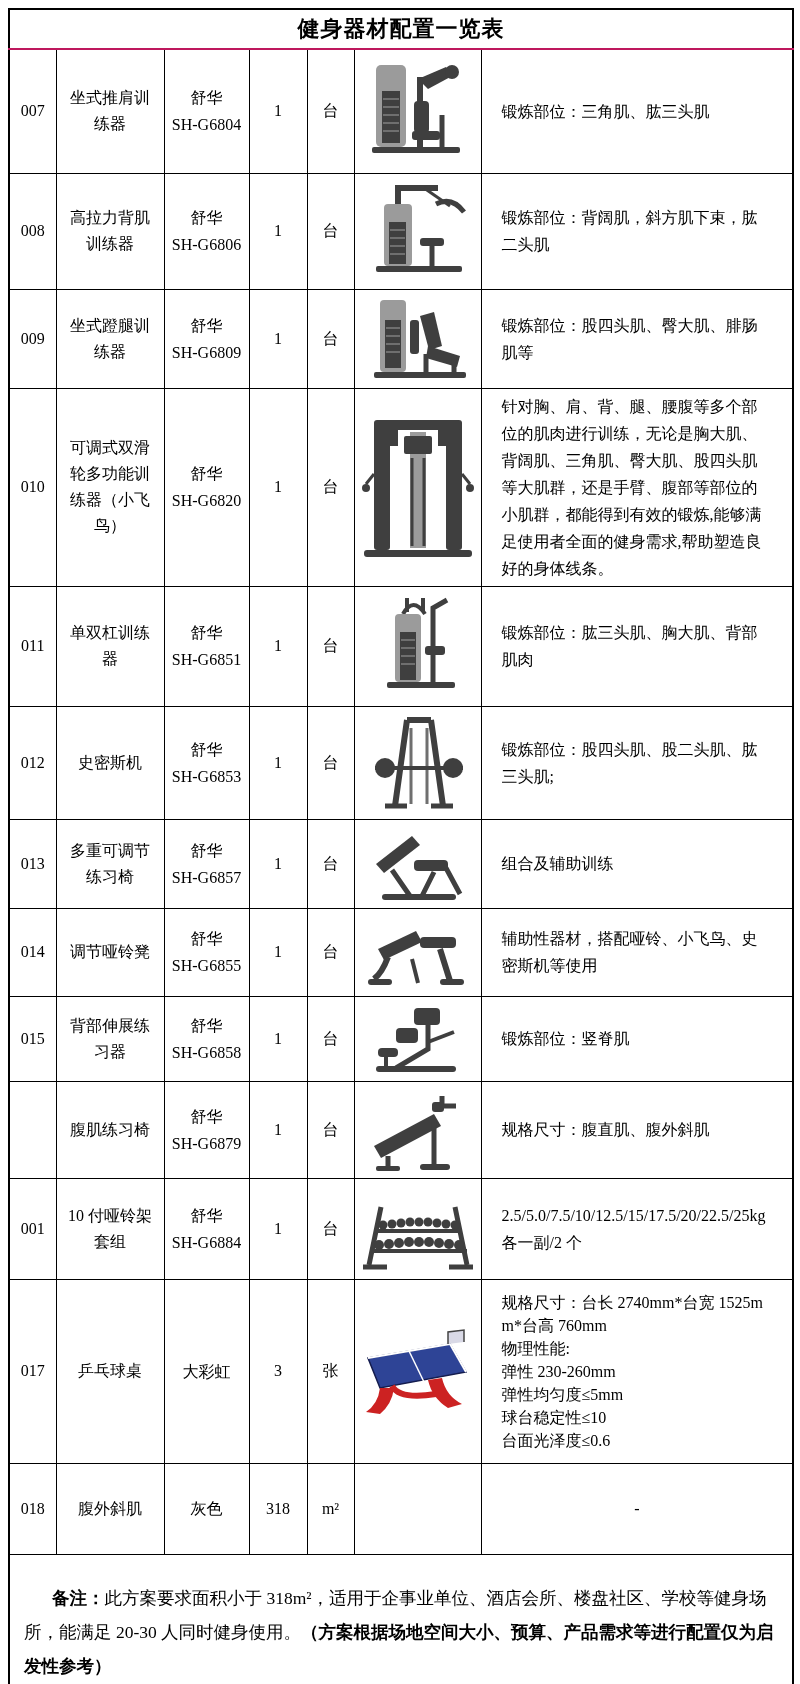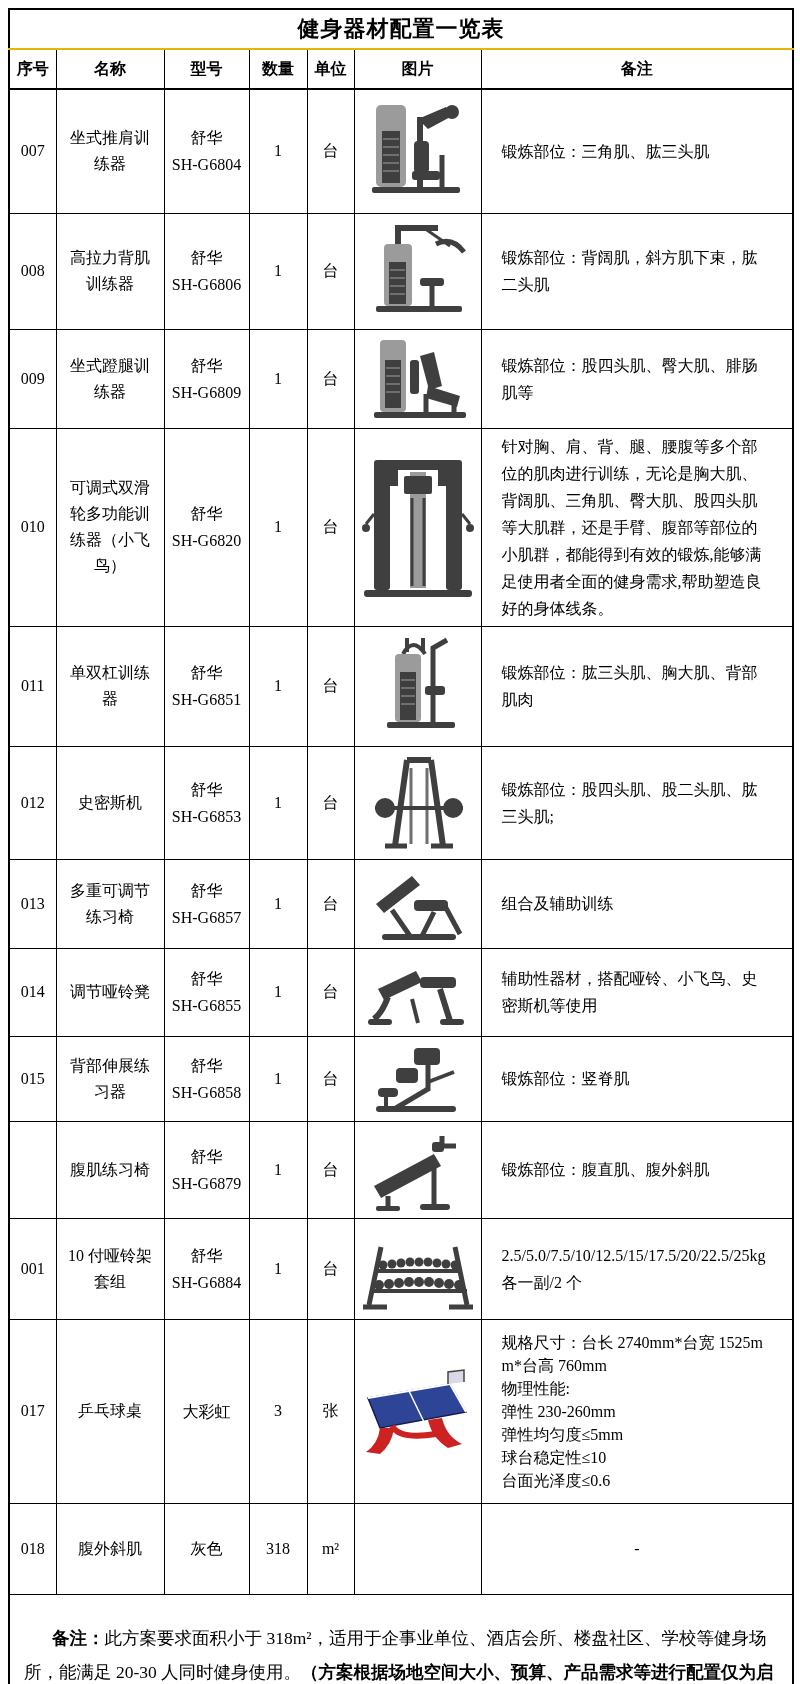--- a/index.html
+++ b/index.html
@@ -1,20 +1,20 @@
 <!DOCTYPE html>
 <html><head>
 <meta charset="utf-8">
 <style>
   html,body{margin:0;padding:0;background:#fff;}
   body{width:800px;height:1684px;font-family:"Liberation Serif","DejaVu Serif",serif;color:#000;}
   .sheet{padding:8px 8px 0 8px;}
   table{border-collapse:collapse;table-layout:fixed;width:784px;border:2px solid #000;}
   td{border:1px solid #000;vertical-align:middle;text-align:center;font-size:16px;line-height:26px;overflow:hidden;padding:0;}
-  td.title{height:38px;font-size:22px;font-weight:bold;letter-spacing:1px;border-bottom:2px solid #eab308;}
+  td.title{height:38px;font-size:22px;font-weight:bold;letter-spacing:1px;border-bottom:2px solid #be185d;}
   tr.head td{height:38px;font-weight:bold;border-bottom:2px solid #000;}
   td.name{padding:8px 10px;}
   td.remark{text-align:left;padding:4px 20px;line-height:27px;word-break:break-all;white-space:pre-line;}
   td.remark.tight{line-height:23px;margin-top:19px;}
   td.remark.center{text-align:center;white-space:normal;}
   td.photo{padding:2px;}
   .model div{line-height:27px;}
   td.footer{height:104px;border-top:1px solid #000;text-align:left;vertical-align:top;padding:26px 14px 0 14px;font-size:17.5px;line-height:34px;text-indent:28px;word-break:break-all;}
   .b{font-weight:bold;}
   
@@ -35,29 +35,20 @@
         <col style="width:47px">
         <col style="width:127px">
         <col style="width:312px">
   </colgroup>
 
   <tbody>
         <tr>
     <td class="title" colspan="7">健身器材配置一览表</td>
   </tr>
 
-  <tr class="head">
-    <td>序号</td>
-    <td>名称</td>
-    <td>型号</td>
-    <td>数量</td>
-    <td>单位</td>
-    <td>图片</td>
-    <td>备注</td>
-  </tr>
 
   <tr style="height:124px">
     <td>007</td>
     <td class="name">坐式推肩训练器</td>
     <td class="model">
             <div>舒华</div>
             <div>SH-G6804</div>
           </td>
     <td>1</td>
     <td>台</td>
@@ -278,21 +269,21 @@
     <td class="photo">
       <svg width="112" height="84" viewBox="0 0 112 84">
         <path class="s1" d="M76 18h18M80 8v12" stroke-width="5"></path>
         <rect class="g1" x="70" y="14" width="12" height="10" rx="3"></rect>
         <path class="g1" d="M12 58 72 26l7 12-60 32z"></path>
         <path class="s1" d="M72 34v42M26 68v12" stroke-width="5"></path>
         <rect class="g1" x="58" y="76" width="30" height="6" rx="3"></rect>
         <rect class="g1" x="14" y="78" width="24" height="5" rx="2"></rect>
       </svg>
     </td>
-    <td class="remark">锻炼部位：腹直肌、腹外斜肌</td>
+    <td class="remark">规格尺寸：腹直肌、腹外斜肌</td>
   </tr>
 
   <tr style="height:101px">
     <td>001</td>
     <td class="name">10 付哑铃架套组</td>
     <td class="model">
             <div>舒华</div>
             <div>SH-G6884</div>
           </td>
     <td>1</td>

